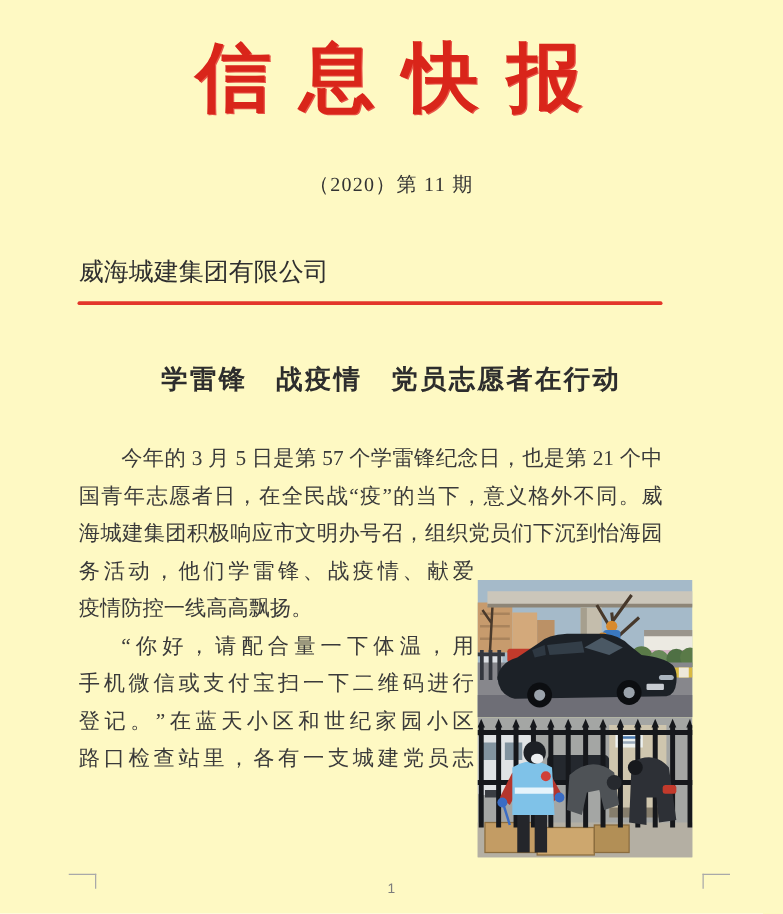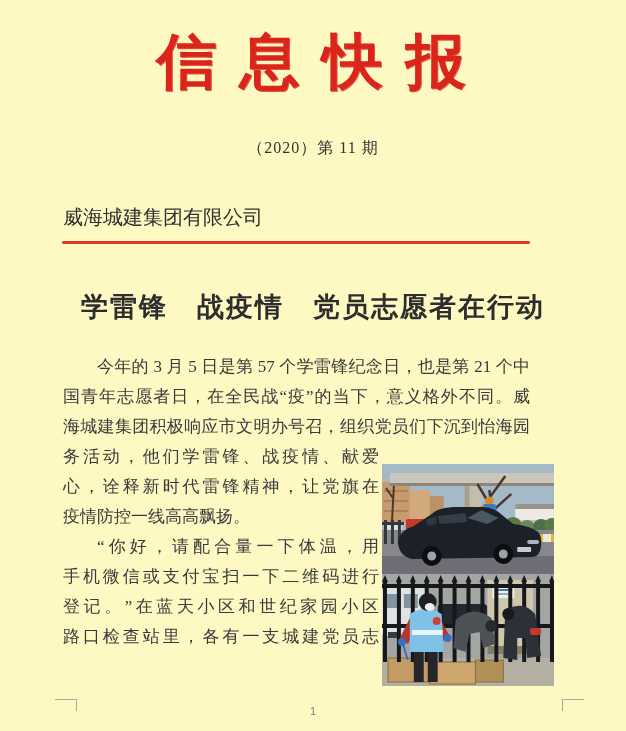--- a/index.html
+++ b/index.html
@@ -50,21 +50,21 @@
     width: 468px;
     height: 3px;
     background: #e3362a;
     border-radius: 2px;
   }
   .article-title {
     position: absolute;
     top: 289px; left: 0;
     width: 100%;
     text-align: center;
-    font-size: 27px;
+    font-size: 21px;
     font-weight: bold;
     letter-spacing: 2px;
     color: #2d2d2d;
   }
   .body-text {
     position: absolute;
     top: 352px; left: 63px;
     width: 467px;
     font-size: 17px;
     line-height: 30px;
@@ -110,21 +110,20 @@
 
   <div class="red-divider"></div>
 
   <div class="article-title">学雷锋　战疫情　党员志愿者在行动</div>
 
   <div class="body-text">
     <div class="bline jall indent">今年的 3 月 5 日是第 57 个学雷锋纪念日，也是第 21 个中</div>
     <div class="bline jall">国青年志愿者日，在全民战“疫”的当下，意义格外不同。威</div>
     <div class="bline jall">海城建集团积极响应市文明办号召，组织党员们下沉到怡海园</div>
     <div class="bline narrow jall">务活动，他们学雷锋、战疫情、献爱</div>
-    <div class="bline narrow jall">心，诠释新时代雷锋精神，让党旗在</div>
     <div class="bline narrow">疫情防控一线高高飘扬。</div>
     <div class="bline narrow jall indent">“你好，请配合量一下体温，用</div>
     <div class="bline narrow jall">手机微信或支付宝扫一下二维码进行</div>
     <div class="bline narrow jall">登记。”在蓝天小区和世纪家园小区</div>
     <div class="bline narrow jall">路口检查站里，各有一支城建党员志</div>
   </div>
 
   <div class="photos">
 
     <svg width="172" height="110" viewBox="0 0 173 110" preserveAspectRatio="none">

